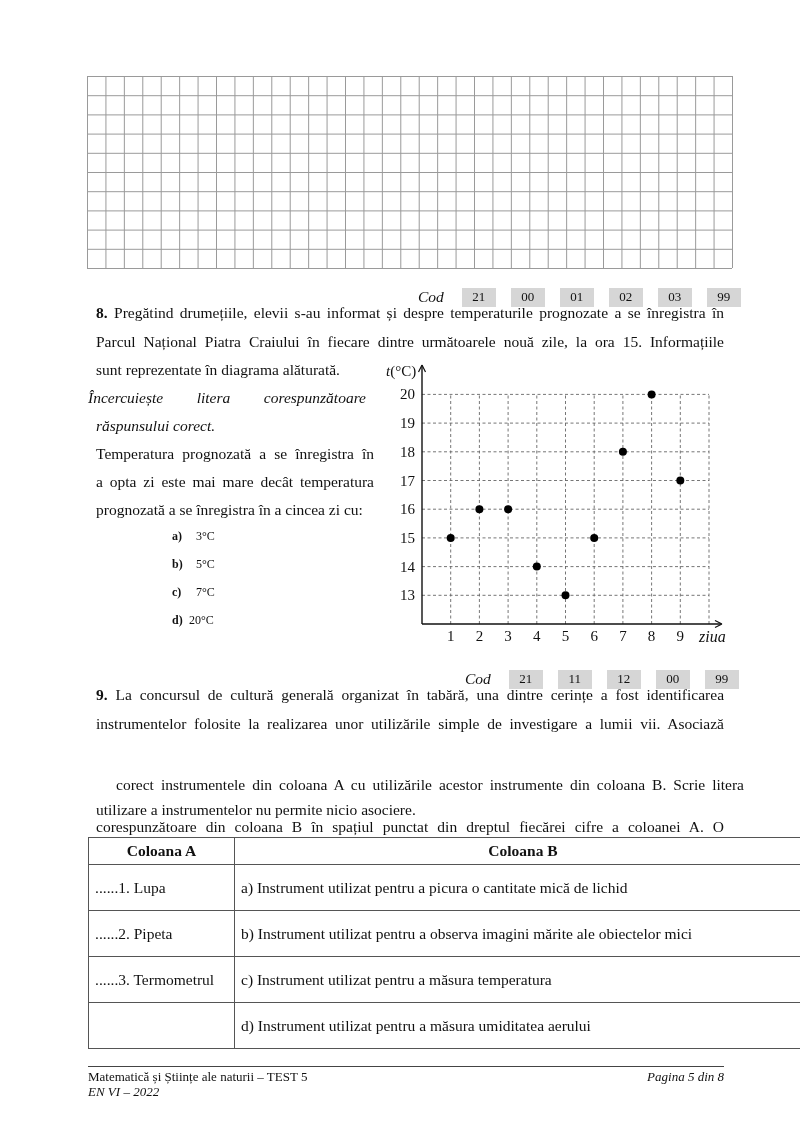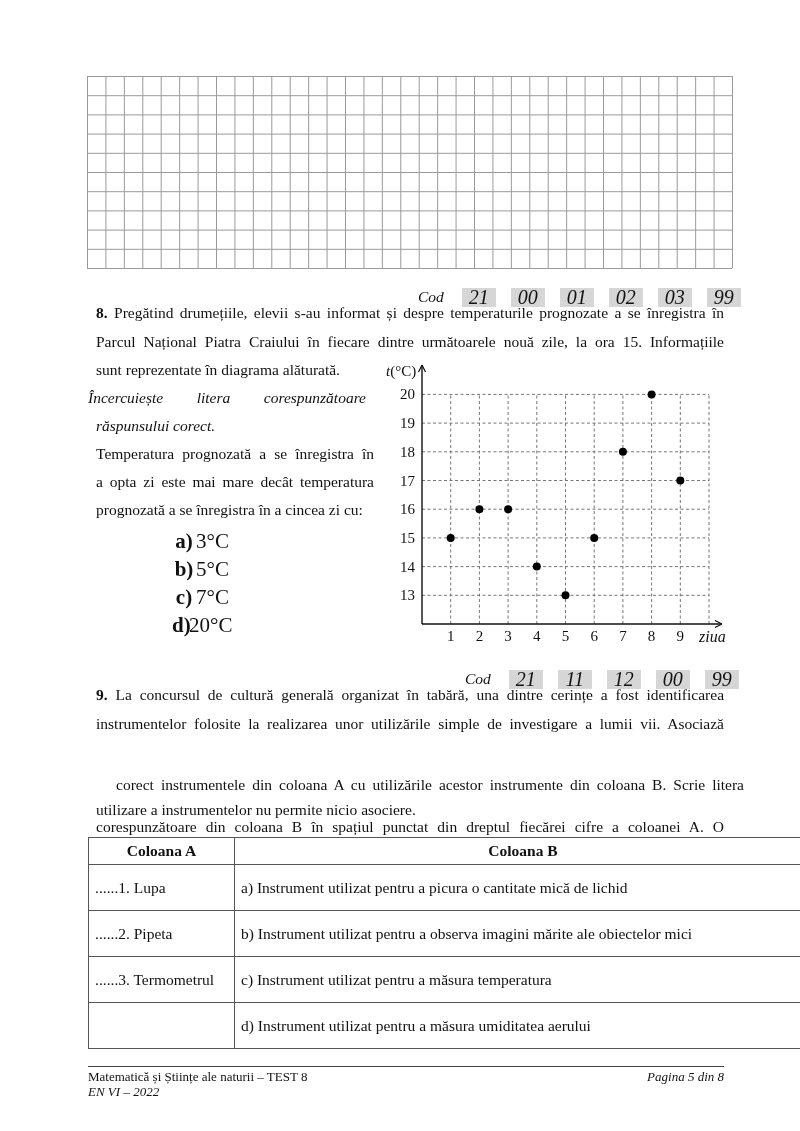--- a/index.html
+++ b/index.html
@@ -1,28 +1,28 @@
 <!DOCTYPE html>
 <html><head>
   <meta charset="utf-8">
   <style>
     html, body { margin: 0; padding: 0; background: #ffffff; }
     body { width: 800px; height: 1131px; position: relative; overflow: hidden;
            font-family: "Liberation Serif", "DejaVu Serif", serif; color: #111; font-size: 15.5px; }
     #answer-grid { position: absolute; left: 87px; top: 76px; }
     .cod-row { position: absolute; height: 20px; display: flex; align-items: center; }
     .cod-label { font-style: italic; font-size: 15.5px; margin-right: 18px; }
-    .cod-box { width: 34px; height: 19px; background: #d6d6d6; font-style: italic; font-size: 20px;
+    .cod-box { width: 34px; height: 19px; background: #d6d6d6; font-size: 13px;
                display: flex; align-items: center; justify-content: center; margin-right: 15px; text-align: right; }
     .cod-box:last-child { margin-right: 0; }
     .line { position: absolute; left: 96px; white-space: nowrap; font-size: 15.5px; }
     .just { position: absolute; left: 88px; width: 628px; text-align: justify; text-align-last: justify; white-space: nowrap; display:flex; justify-content: space-between; align-items: flex-end; }
     .bold { font-weight: bold; }
     .ital { font-style: italic; }
-    .opt { position: absolute; left: 172px; font-size: 21px; text-align: center; }
+    .opt { position: absolute; left: 172px; font-size: 12px; }
     .opt .letter { font-weight: bold; display: inline-block; width: 24px; }
     #chart { position: absolute; left: 380px; top: 360px; }
     table#match { position: absolute; left: 88px; top: 837px; border-collapse: collapse; width: 724px; }
     #match td, #match th { border: 1px solid #555; font-size: 15.5px; padding: 0 6px; }
     #match th { height: 26px; font-weight: bold; text-align: center; }
     #match td { height: 45px; }
     #match .colA { width: 133px; }
     #footer-rule { position: absolute; left: 88px; top: 1066px; width: 636px; height: 1px; background: #444; }
     .foot { position: absolute; font-size: 13px; }
   </style>
@@ -209,15 +209,15 @@
     <td>c) Instrument utilizat pentru a măsura temperatura</td>
   </tr>
   <tr>
     <td class="colA"></td>
     <td>d) Instrument utilizat pentru a măsura umiditatea aerului</td>
   </tr>
 </tbody>
   </table>
 
 <div id="footer-rule"></div>
-<div class="foot" style="left:88px; top:1069px;">Matematică și Științe ale naturii – TEST 8</div>
+<div class="foot" style="left:88px; top:1069px;">Matematică și Științe ale naturii – TEST 5</div>
 <div class="foot ital" style="left:88px; top:1084px;">EN VI – 2022</div>
 <div class="foot ital" style="right:76px; top:1069px;">Pagina 5 din 8</div>
 
 </body></html>

